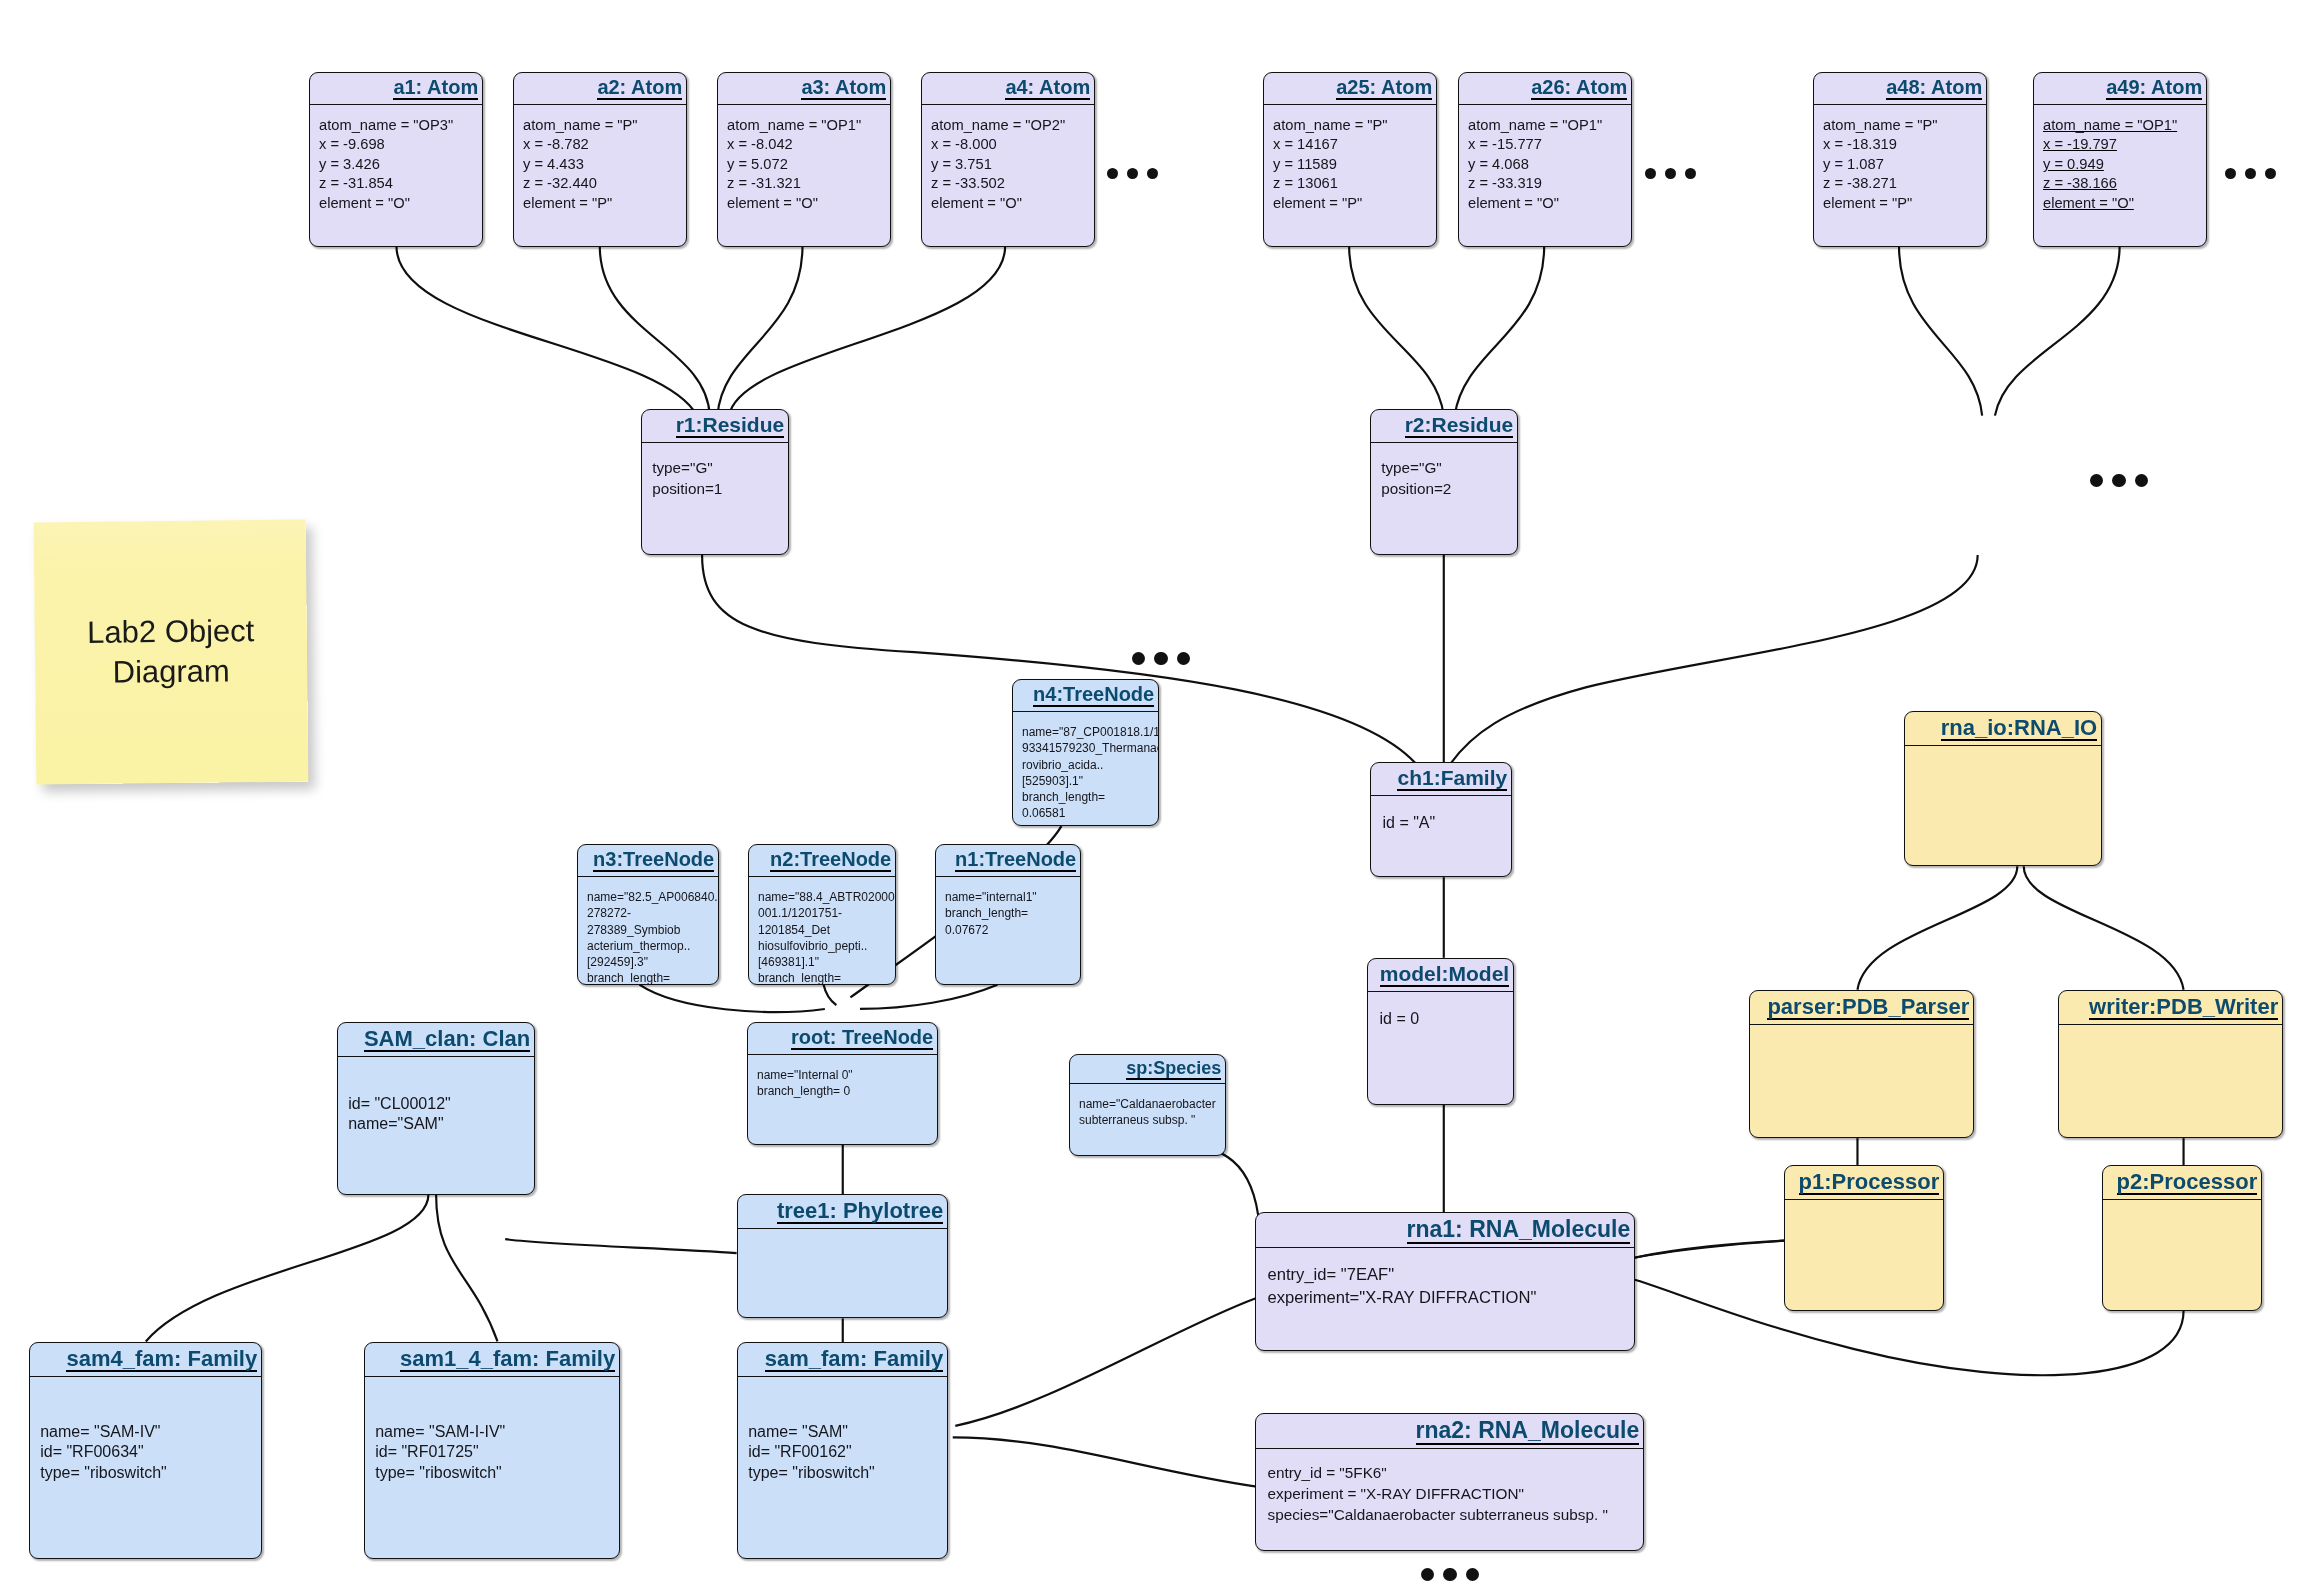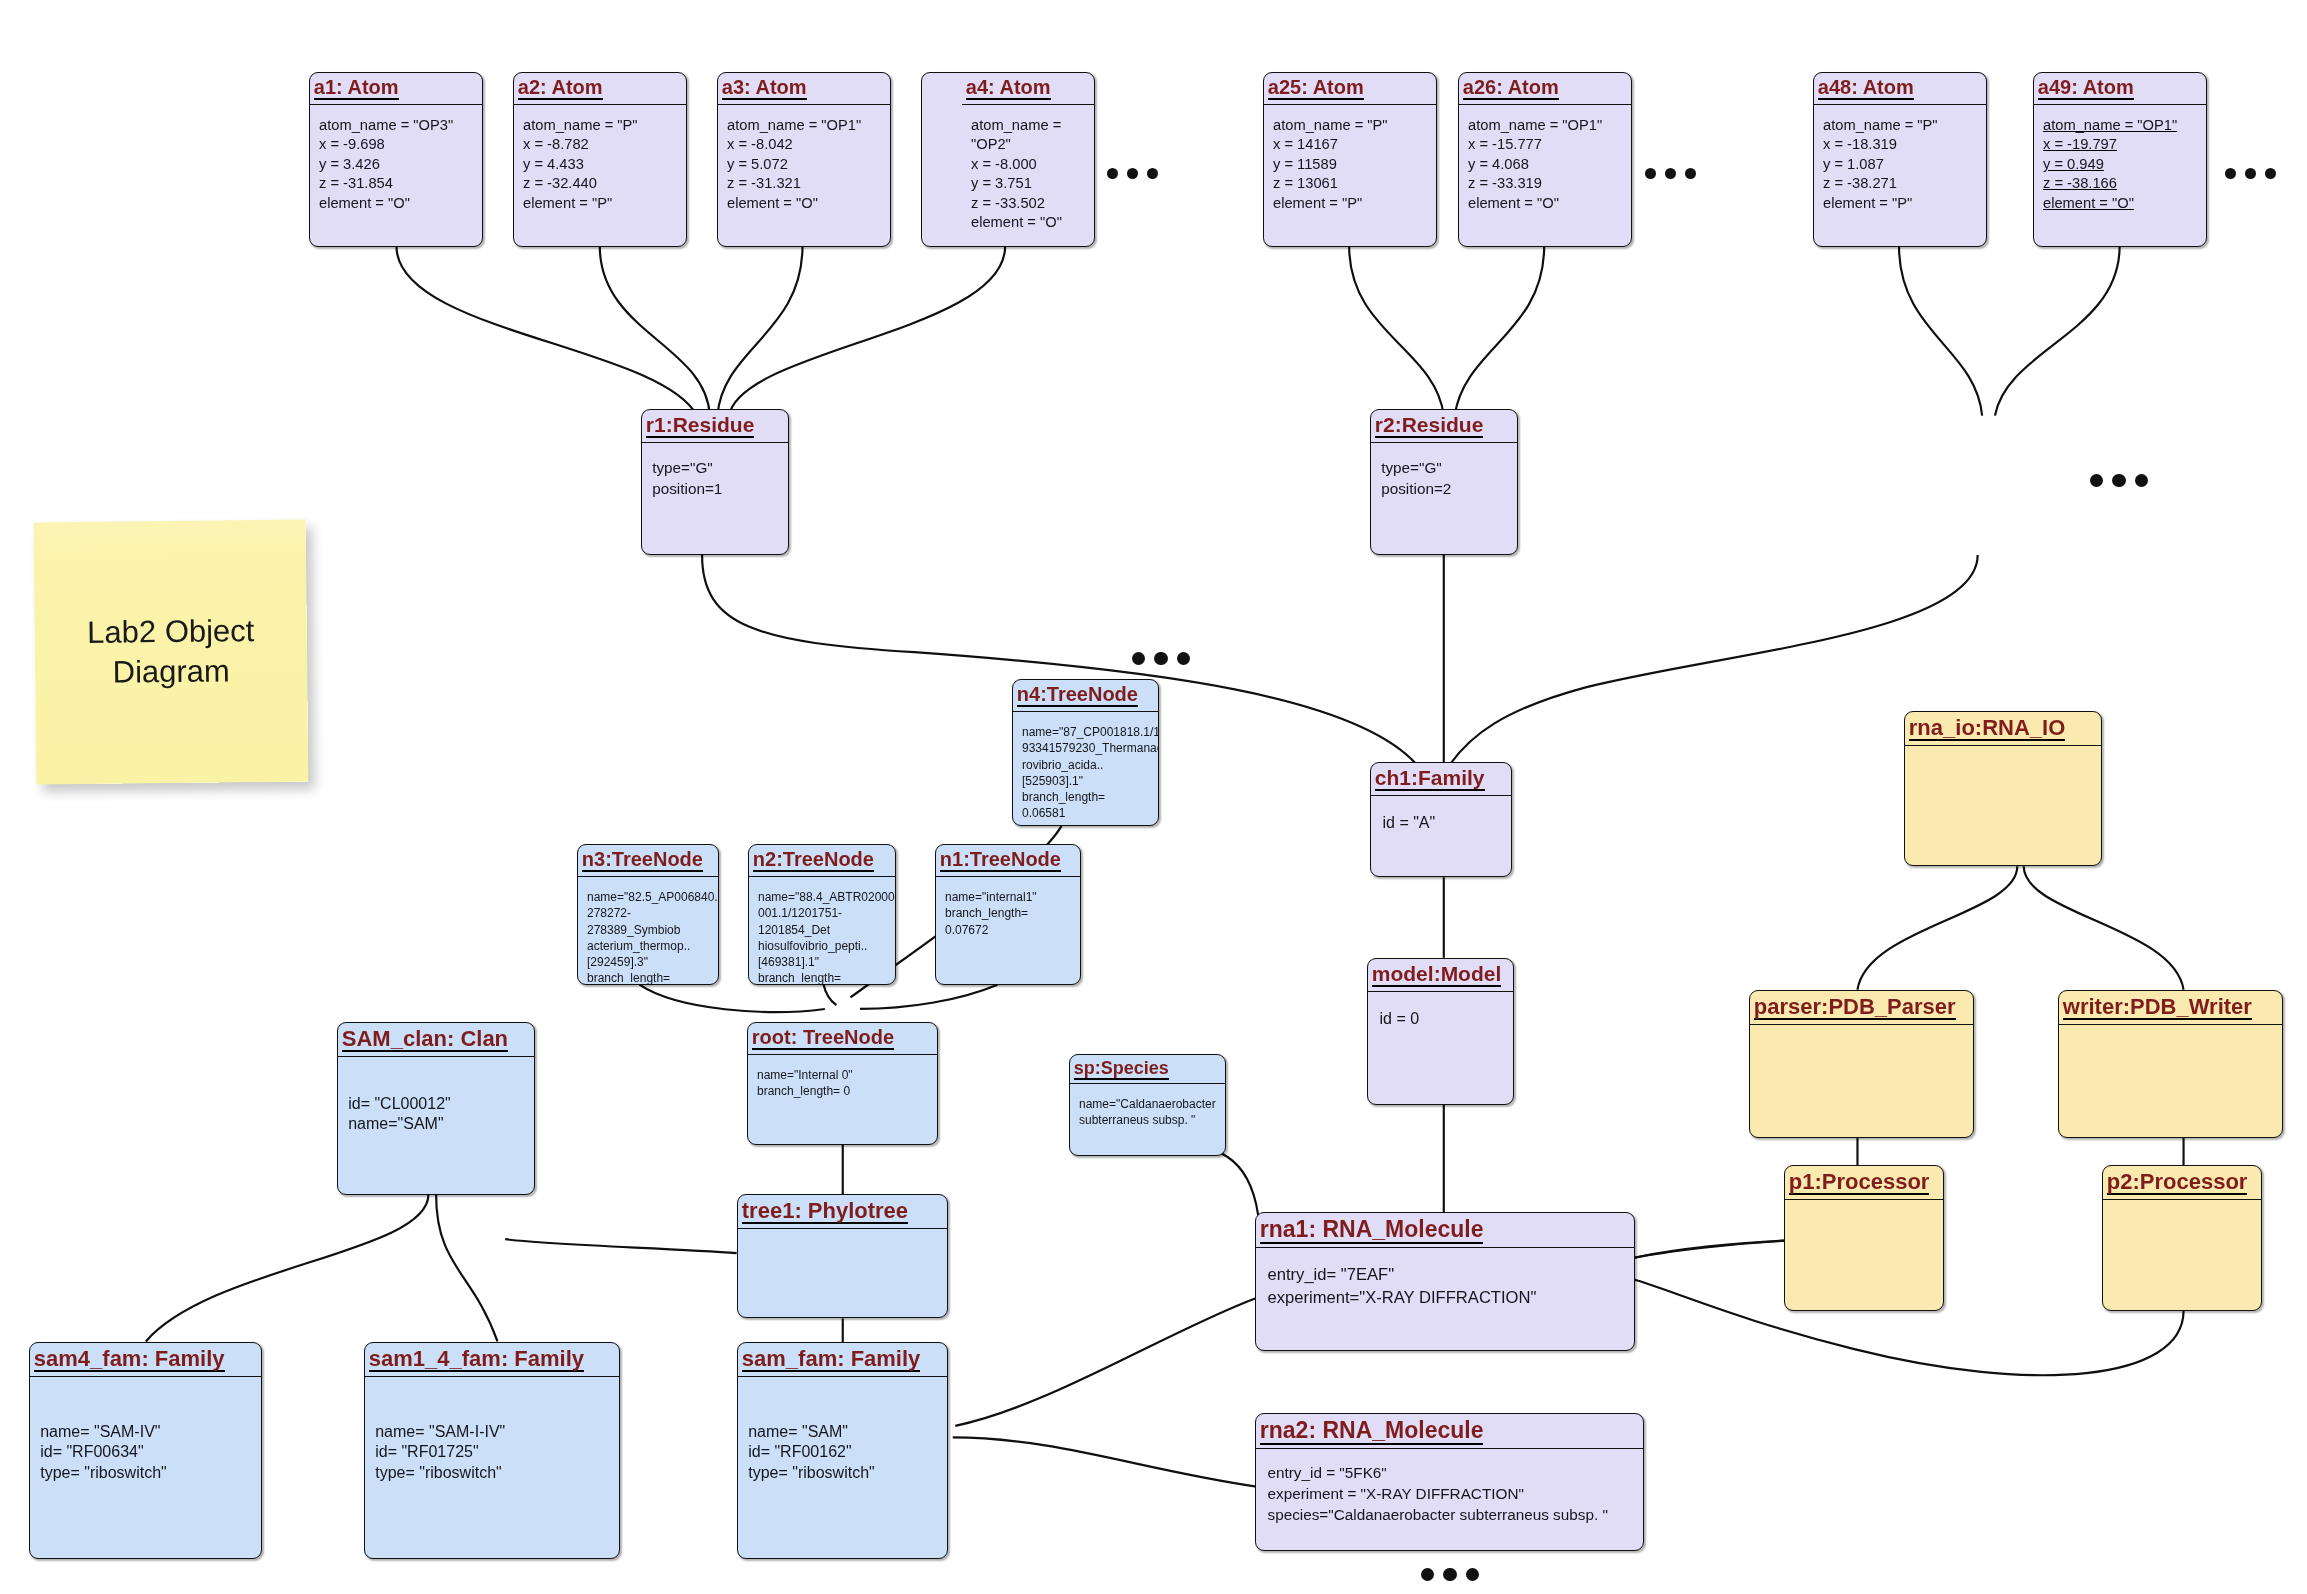--- a/index.html
+++ b/index.html
@@ -14,21 +14,21 @@
 
   
   .obj{
     position:absolute;z-index:3;box-sizing:border-box;
     border:1.9px solid #111;border-radius:9px;
     background:#e2ddf7;
     box-shadow:1.3px 1.9px 1.9px rgba(0,0,0,.30);
     overflow:hidden;
   }
   .obj .hdr{
-    text-align:left;font-weight:bold;color:#7f1d1d;
+    text-align:right;font-weight:bold;color:#0c4a6e;
     border-bottom:1.9px solid #111;
     padding:3.8px 3.8px 3.2px 3.8px;
     line-height:1.05;
     white-space:nowrap;
   }
   .obj .hdr span{
     border-bottom:2.6px solid #000;
     display:inline-block;padding-bottom:0.6px;
   }
   .obj .body{
@@ -167,21 +167,21 @@
 
   <div class="obj purple t-atom" style="left:717px;top:72px;width:174px;height:175px;">
     <div class="hdr"><span>a3: Atom</span></div>
     <div class="body">atom_name = "OP1"
 x = -8.042
 y = 5.072
 z = -31.321
 element = "O"</div>
   </div>
 
-  <div class="obj purple t-atom" style="left:921px;top:72px;width:174px;height:175px;padding-left:40px;">
+  <div class="obj purple t-atom" style="left:921px;top:72px;width:174px;height:175px;">
     <div class="hdr"><span>a4: Atom</span></div>
     <div class="body">atom_name = "OP2"
 x = -8.000
 y = 3.751
 z = -33.502
 element = "O"</div>
   </div>
 
   <div class="dots" style="left:1107px;top:168px;">
       <i></i>

